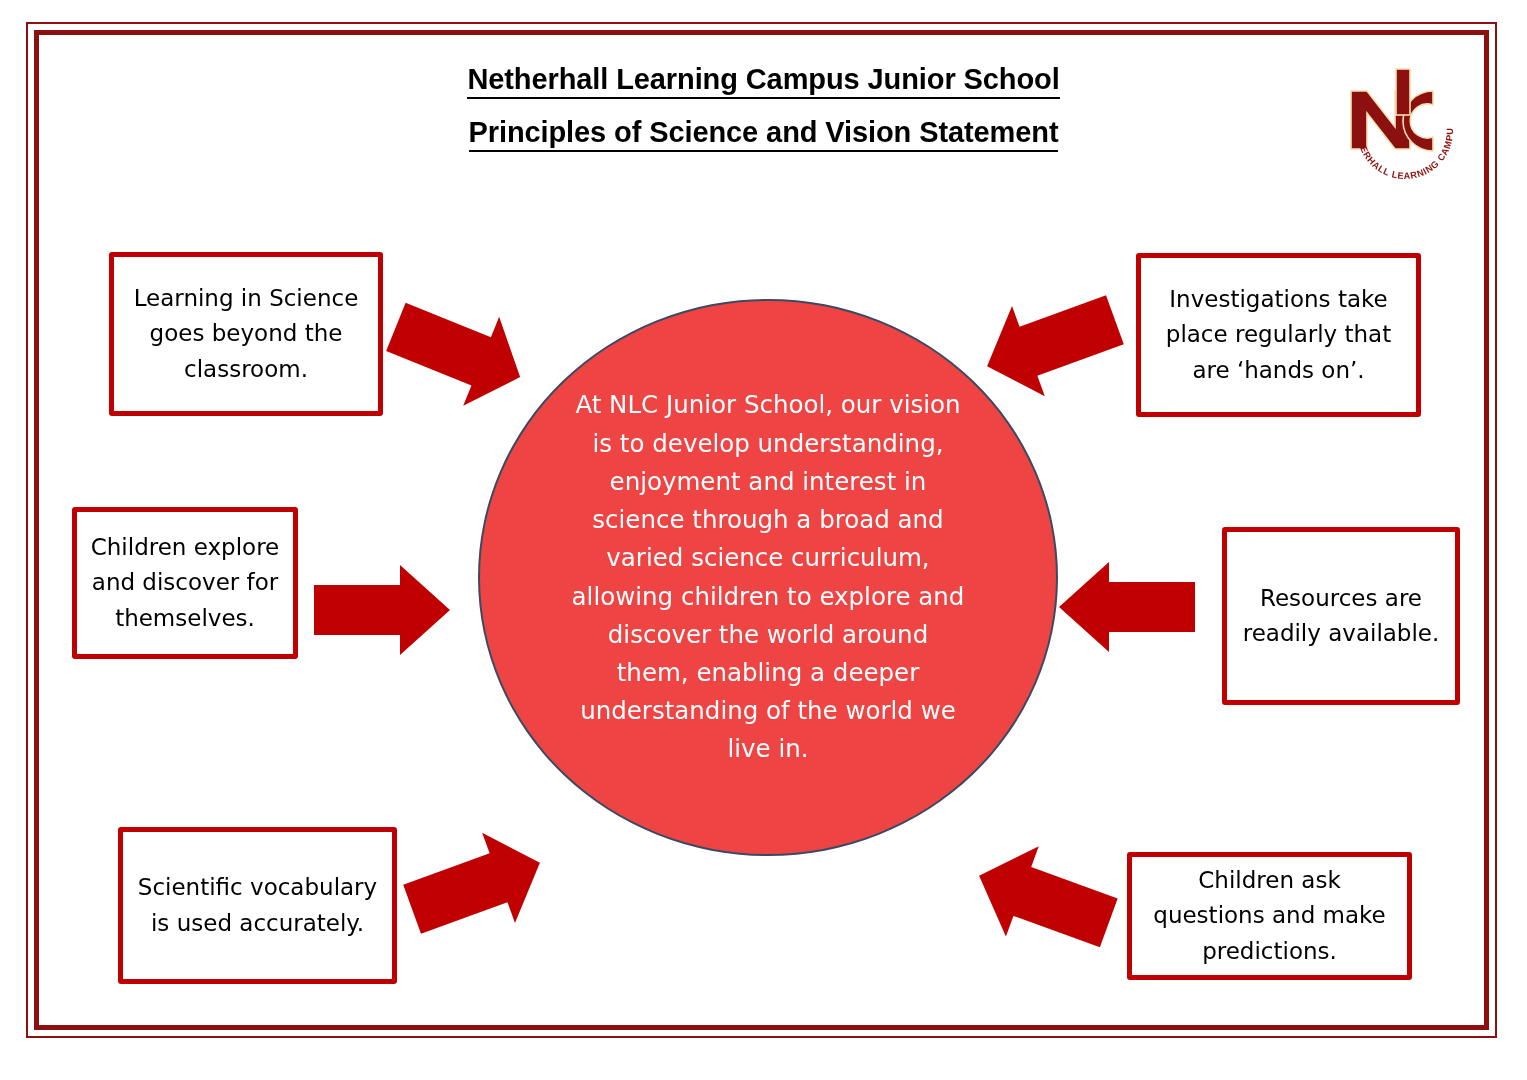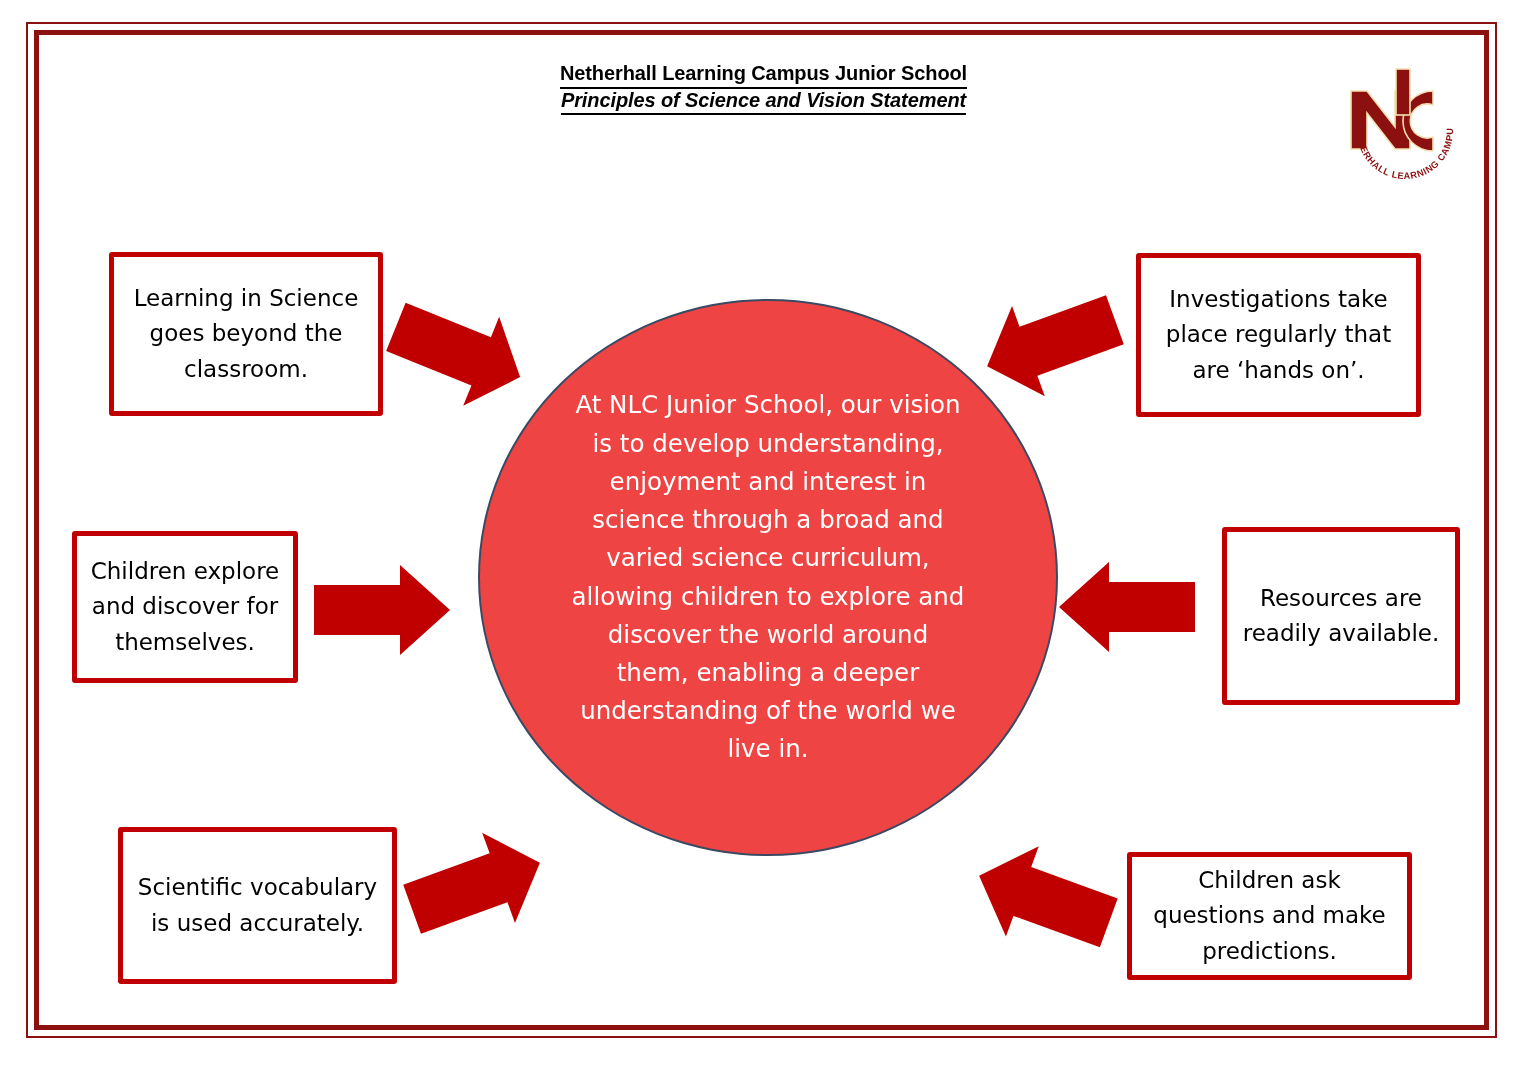--- a/index.html
+++ b/index.html
@@ -43,31 +43,31 @@
   
   .title-block {
     position: absolute;
     left: 0;
     top: 62px;
     width: 1527px;
     text-align: center;
   }
   .title-line {
     display: inline-block;
-    font-size: 20px;
+    font-size: 29px;
     font-weight: bold;
     color: #000000;
     letter-spacing: -0.1px;
     border-bottom: 2.5px solid #000000;
     padding-bottom: 1px;
     line-height: 1.18;
   }
   .title-line-wrap {
     display: block;
-    font-style: italic;
+    margin-top: 16px;
   }
 
   
   .logo {
     position: absolute;
     left: 1337px;
     top: 57px;
     width: 132px;
     height: 132px;
   }
@@ -110,21 +110,21 @@
     justify-content: center;
     text-align: center;
     color: #000000;
     font-size: 23px;
     line-height: 1.54;
     font-family: "DejaVu Sans", sans-serif;
     padding: 6px 12px;
   }
 
   #box-tl { left: 109px;  top: 252px; width: 274px; height: 164px; }
-  #box-ml { left: 72px;   top: 531px; width: 226px; height: 152px; }
+  #box-ml { left: 72px;   top: 507px; width: 226px; height: 152px; }
   #box-bl { left: 118px;  top: 827px; width: 279px; height: 157px; }
   #box-tr { left: 1136px; top: 253px; width: 285px; height: 164px; }
   #box-mr { left: 1222px; top: 527px; width: 238px; height: 178px; }
   #box-br { left: 1127px; top: 852px; width: 285px; height: 128px; }
 
   
   .arrow {
     position: absolute;
     pointer-events: none;
   }

